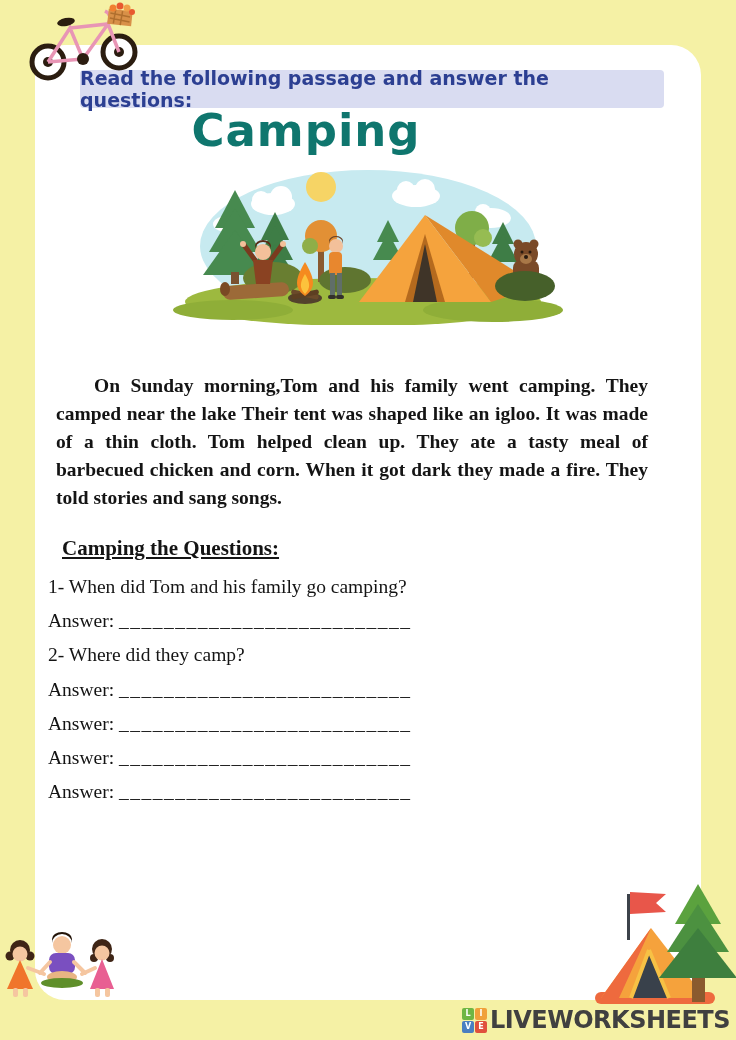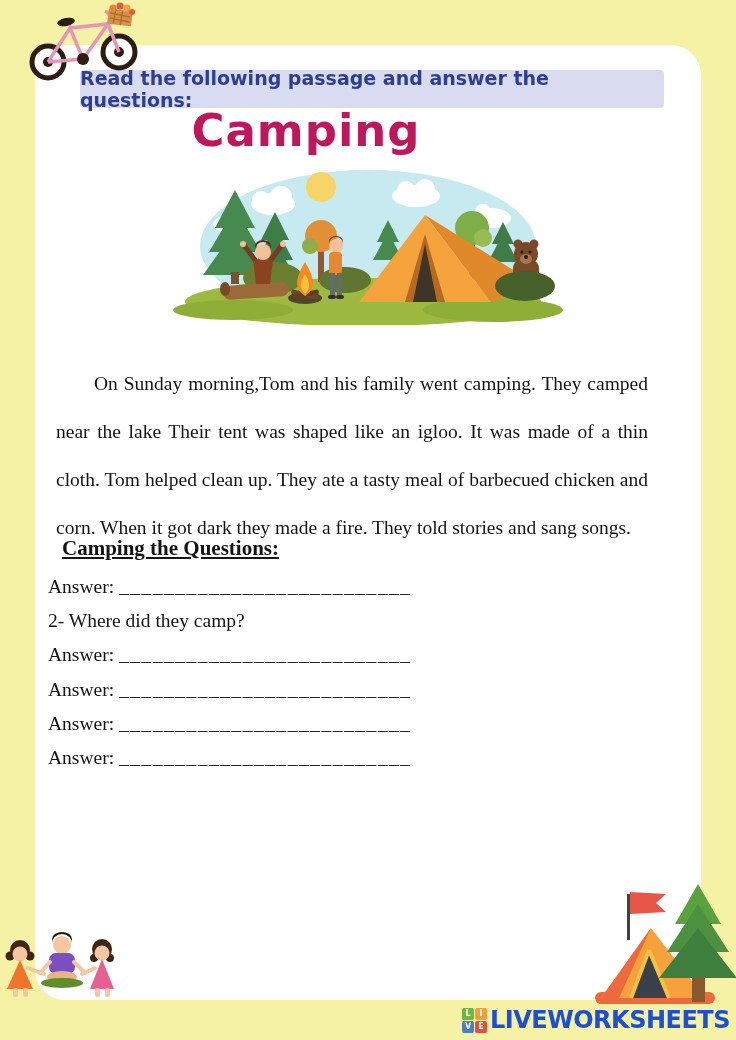--- a/index.html
+++ b/index.html
@@ -3,39 +3,39 @@
 <meta charset="utf-8">
 <style>
   html,body{margin:0;padding:0;}
   .page{position:relative;width:736px;height:1040px;background:#f5f1a5;overflow:hidden;
         font-family:"Liberation Serif",serif;color:#141414;}
   .panel{position:absolute;left:35px;top:45px;width:666px;height:955px;background:#ffffff;border-radius:30px;}
   .instruction-bar{position:absolute;left:80px;top:70px;width:584px;height:38px;background:#d9dcf1;border-radius:4px;
         display:flex;align-items:center;justify-content:center;
         font-family:"DejaVu Sans",sans-serif;font-weight:700;font-size:19px;color:#2c3f92;}
   .worksheet-title{position:absolute;left:0;top:104px;width:612px;text-align:center;
-        font-family:"DejaVu Sans",sans-serif;font-weight:800;font-size:45px;color:#be185d;letter-spacing:1px;}
+        font-family:"DejaVu Sans",sans-serif;font-weight:800;font-size:45px;color:#0f766e;letter-spacing:1px;}
   .scene-wrap{position:absolute;left:173px;top:160px;width:390px;height:165px;}
-  .passage{position:absolute;left:56px;top:340px;width:592px;font-size:19.5px;line-height:48px;
-        text-align:justify;text-indent:38px;}
+  .passage{position:absolute;left:56px;top:352px;width:592px;font-size:19.5px;line-height:28px;
+        text-align:justify;text-indent:38px;font-weight:bold;}
   .qa-head{position:absolute;left:62px;top:536px;font-size:21px;font-weight:700;text-decoration:underline;}
   .questions{position:absolute;left:48px;top:570px;width:620px;font-size:19.5px;}
   .questions p{margin:0;line-height:34.2px;white-space:nowrap;}
   .dashes{letter-spacing:1.5px;}
   .footer-row{position:absolute;left:88px;top:962px;font-size:21.5px;white-space:nowrap;z-index:3;}
   .footer-row .gap1{margin-left:16px;}
   .footer-row .gap2{margin-left:14px;}
   .bicycle-wrap{position:absolute;left:20px;top:2px;width:132px;height:86px;z-index:4;}
   .kids-wrap{position:absolute;left:2px;top:932px;width:122px;height:72px;z-index:2;}
   .camp-corner-wrap{position:absolute;left:593px;top:880px;width:145px;height:128px;z-index:2;}
   .logo{position:absolute;right:6px;top:1006px;display:flex;align-items:center;gap:3px;z-index:5;}
   .logo-blocks{display:grid;grid-template-columns:12px 12px;grid-template-rows:12px 12px;gap:1px;}
   .logo-block{display:flex;align-items:center;justify-content:center;color:#fff;
         font-family:"DejaVu Sans",sans-serif;font-weight:700;font-size:8px;border-radius:2px;}
-  .logo-text{font-family:"DejaVu Sans",sans-serif;font-weight:800;font-size:24px;color:#1d4ed8;letter-spacing:-0.5px;}
+  .logo-text{font-family:"DejaVu Sans",sans-serif;font-weight:800;font-size:24px;color:#404040;letter-spacing:-0.5px;}
 </style>
 </head>
 <body>
 
 <div class="page">
 
   <div class="panel"></div>
 
   <div class="bicycle-wrap">
     <svg width="132" height="86" viewBox="0 0 132 86">
@@ -151,20 +151,21 @@
       <rect x="155" y="135" width="8" height="4" rx="2" fill="#33302b"></rect>
       <rect x="163" y="135" width="8" height="4" rx="2" fill="#33302b"></rect>
     </svg>
   </div>
 
   <p class="passage">On Sunday morning,Tom and his family went camping. They camped near the lake Their tent was shaped like an igloo. It was made of a thin cloth. Tom helped clean up. They ate a tasty meal of barbecued chicken and corn. When it got dark they made a fire. They told stories and sang songs.</p>
 
   <div class="qa-head">Camping the Questions:</div>
 
   <div class="questions">
+    <p><span>1-</span> <span>When did Tom and his family go camping?</span></p>
     <p><span>Answer:</span> <span class="dashes">__________________________</span></p>
     <p><span>2-</span> <span>Where did they camp?</span></p>
     <p><span>Answer:</span> <span class="dashes">__________________________</span></p>
     <p><span>Answer:</span> <span class="dashes">__________________________</span></p>
     <p><span>Answer:</span> <span class="dashes">__________________________</span></p>
     <p><span>Answer:</span> <span class="dashes">__________________________</span></p>
   </div>
 
 
   <div class="kids-wrap">

